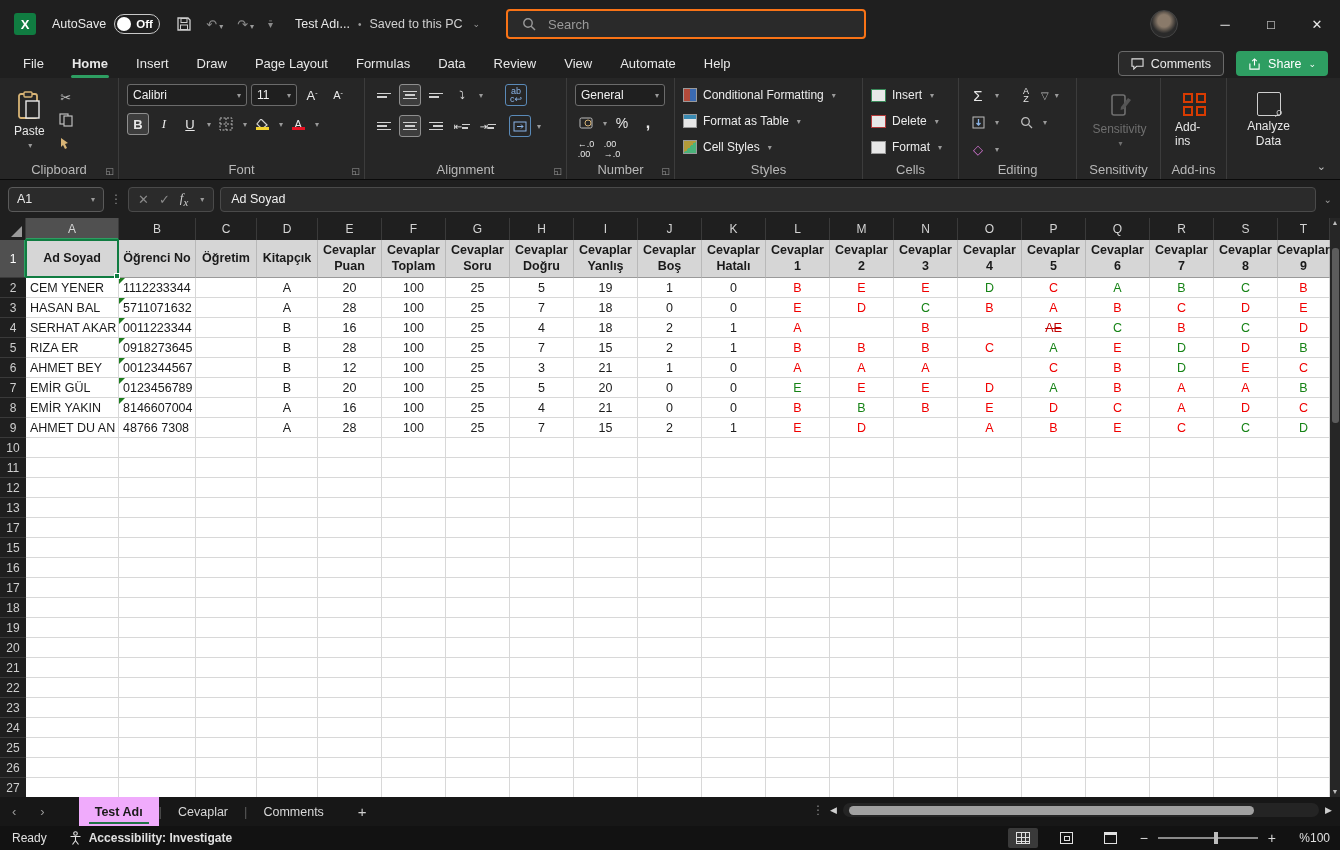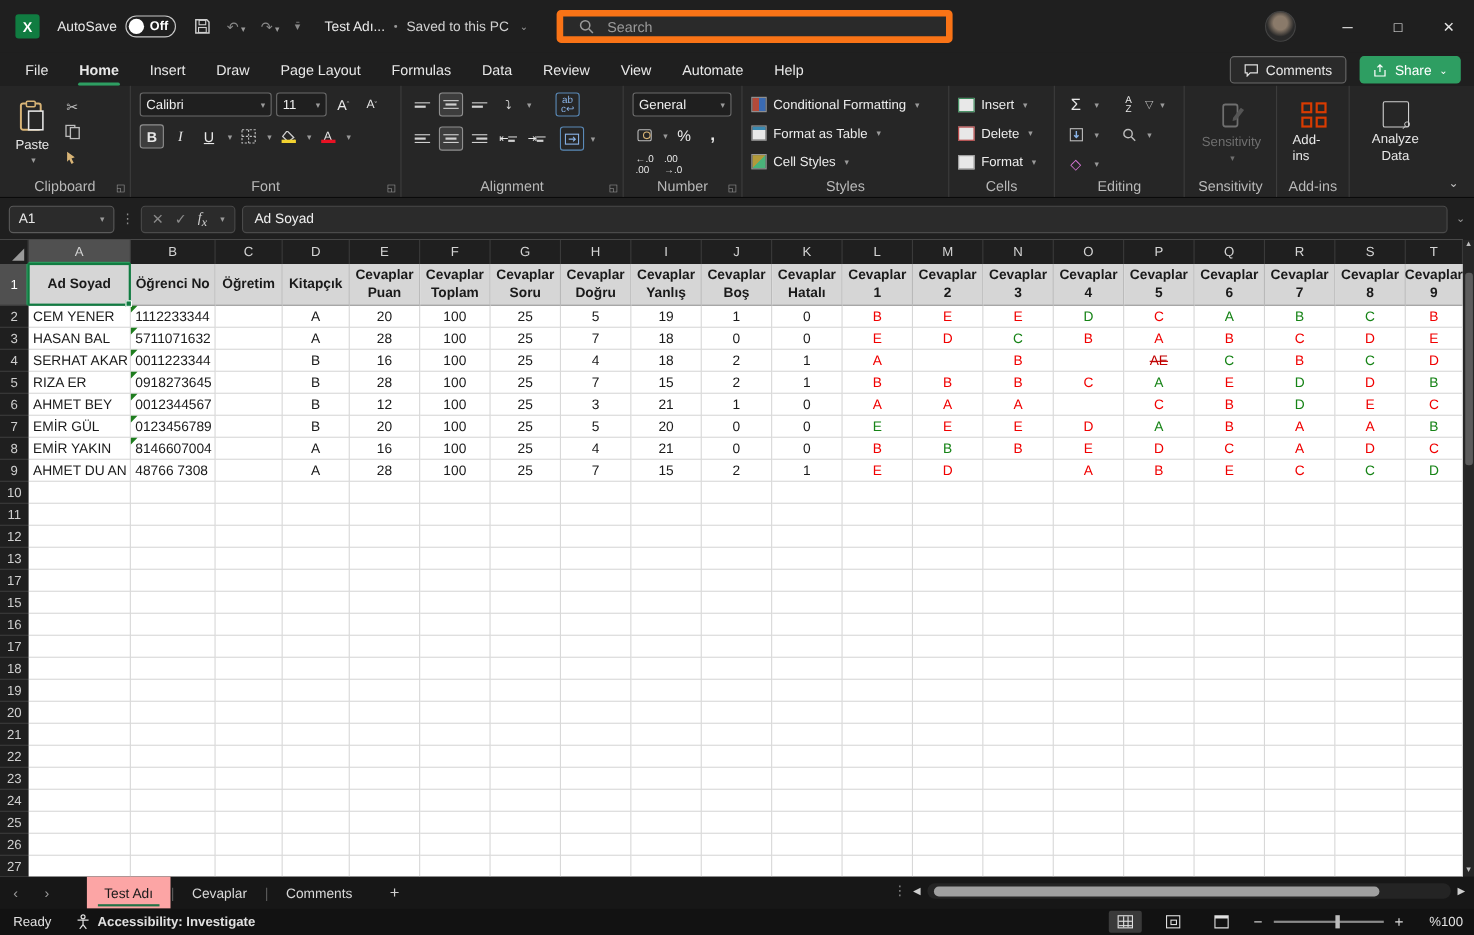--- a/index.html
+++ b/index.html
@@ -13,21 +13,21 @@
   .autosave { margin-left:16px; font-size:12.5px; color:#e8e8e8; }
   .toggle { margin-left:8px; width:46px; height:20px; border:1px solid #c8c8c8; border-radius:10px; display:flex; align-items:center; padding:0 6px 0 2px; gap:5px; }
   .knob { width:14px; height:14px; background:#fff; border-radius:50%; }
   .toggle span { font-size:11.5px; font-weight:bold; color:#fff; }
   .qat { display:flex; align-items:center; gap:14px; margin-left:16px; color:#cfcfcf; }
   .qat .dim { color:#8a8a8a; }
   .caret { font-size:8px; color:#9a9a9a; margin-left:2px; }
   .doc-title { margin-left:22px; display:flex; align-items:center; gap:8px; font-size:12.5px; }
   .doc-title .dot { color:#9a9a9a; font-size:10px; }
   .doc-title .status { color:#d0d0d0; }
-  .searchbox { position:absolute; left:506px; top:9px; width:360px; height:30px; background:#2a2a2a; border:6px solid #f97316; border-radius:4px; display:flex; align-items:center; padding-left:14px; gap:12px; color:#9a9a9a; }
+  .searchbox { position:absolute; left:506px; top:9px; width:360px; height:30px; background:#2a2a2a; border:2px solid #f97316; border-radius:4px; display:flex; align-items:center; padding-left:14px; gap:12px; color:#9a9a9a; }
   .win-right { position:absolute; right:0; top:0; height:48px; display:flex; align-items:center; }
   .avatar { width:28px; height:28px; border-radius:50%; background:radial-gradient(circle at 50% 38%, #8a7a6a 0 30%, #2a2a2a 60%); border:1px solid #444; margin-right:24px; }
   .winbtn { width:46px; height:40px; display:flex; align-items:center; justify-content:center; color:#e8e8e8; font-size:13px; }
 
   
   .menubar { top:48px; left:0; width:1340px; height:30px; display:flex; align-items:center; background:#1f1f1f; }
   .menu-tabs { display:flex; align-items:center; gap:2px; margin-left:10px; }
   .mtab { padding:5px 13px; font-size:13px; color:#e8e8e8; border-radius:4px; position:relative; }
   .mtab.active { font-weight:bold; }
   .mtab.active::after { content:""; position:absolute; left:12px; right:12px; bottom:-2px; height:3px; background:#2e9e62; border-radius:2px; }
@@ -100,21 +100,21 @@
   
   .vscroll { top:218px; left:1330px; width:10px; height:579px; background:#262626; }
   .vscroll .arrow { color:#bdbdbd; font-size:7px; text-align:center; line-height:10px; }
   .vthumb { position:absolute; left:1.5px; width:7px; top:30px; height:175px; background:#5c5c5c; border-radius:3px; }
   .vscroll .arrdn { position:absolute; bottom:0; width:10px; }
 
   
   .tabbar { top:797px; left:0; width:1340px; height:29px; background:#171717; display:flex; align-items:center; }
   .tnav { color:#9a9a9a; font-size:13px; padding:0 12px; }
   .sheettab { height:29px; display:flex; align-items:center; padding:0 16px; font-size:12.5px; color:#d8d8d8; position:relative; }
-  .sheettab.active { background:#fca5a5; color:#1a1a1a; font-weight:normal; border-radius:0 0 0 0; }
+  .sheettab.active { background:#f0abfc; color:#1a1a1a; font-weight:bold; border-radius:0 0 0 0; }
   .sheettab.active::after { content:""; position:absolute; left:10px; right:10px; bottom:2px; height:2.5px; background:#217346; }
   .tabsep { color:#5a5a5a; }
   .addsheet { color:#cfcfcf; padding:0 18px; font-size:15px; }
   .hscroll-zone { position:absolute; right:8px; top:799px; width:520px; height:22px; display:flex; align-items:center; gap:6px; }
   .htrack { flex:1; height:14px; background:#242424; border-radius:7px; position:relative; }
   .hthumb { position:absolute; left:6px; top:2.5px; width:405px; height:9px; background:#a0a0a0; border-radius:5px; }
   .harrow { color:#cfcfcf; font-size:9px; }
 
   
   .statusbar { top:826px; left:0; width:1340px; height:24px; background:#121212; display:flex; align-items:center; font-size:12px; color:#e0e0e0; }

